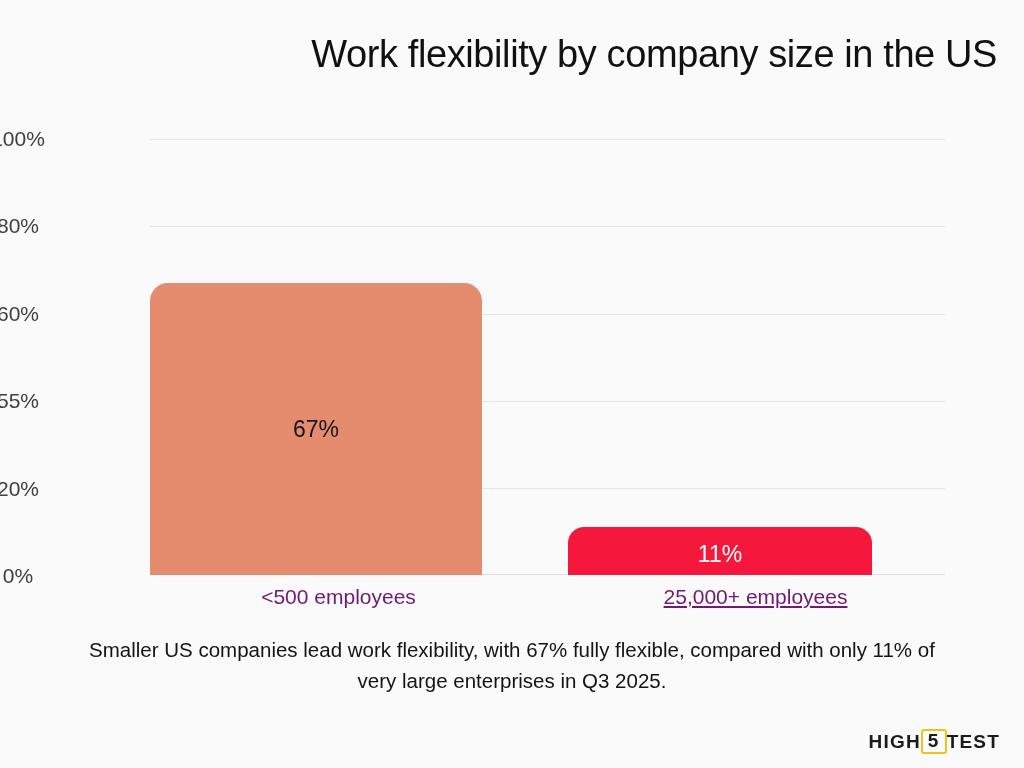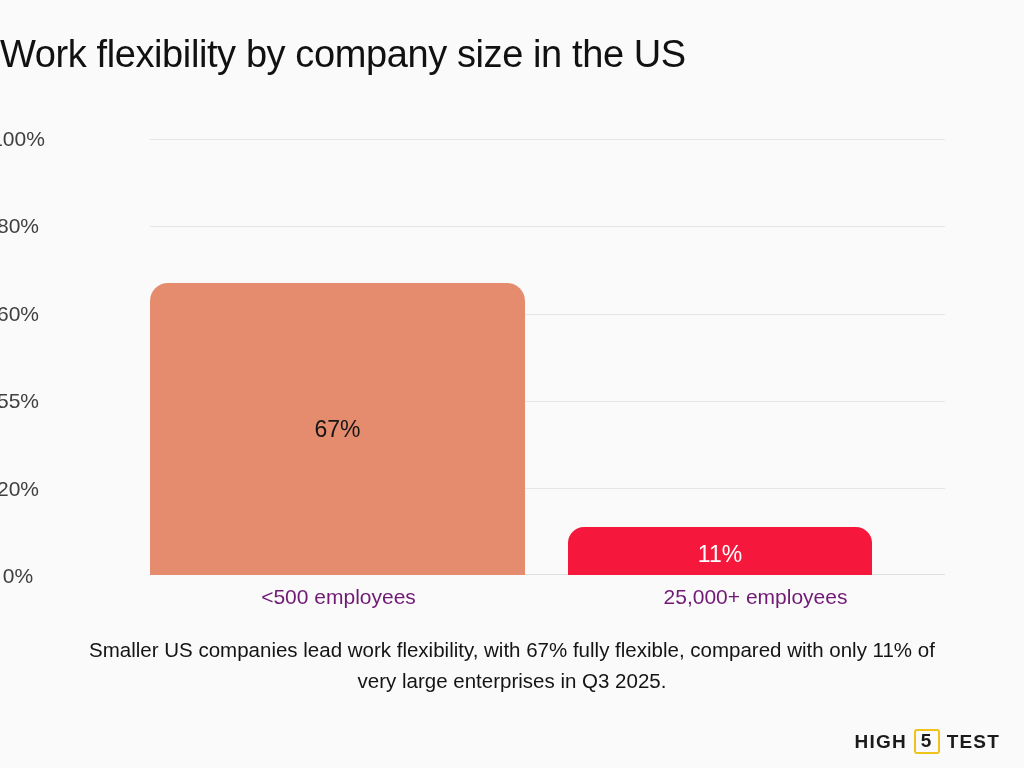--- a/index.html
+++ b/index.html
@@ -17,21 +17,21 @@
     background: #FAFAFA;
     overflow: hidden;
   }
 
   
   #chart-title {
     position: absolute;
     left: 0;
     top: 33px;
     width: 997px;
-    text-align: left;
+    text-align: right;
     font-size: 38px;
     font-weight: 400;
     letter-spacing: -0.4px;
     color: #111111;
     white-space: nowrap;
   }
 
   
   #plot-area {
     position: absolute;
@@ -69,22 +69,23 @@
   }
 
   
   .bar {
     position: absolute;
     bottom: 0;
     border-radius: 18px 18px 0 0;
   }
   #bar-small {
     left: 0px;
-    width: 375px;
+    width: 304px;
     background: #E58C6E;
+    padding-left: 28px;
   }
   #bar-large {
     left: 418px;
     width: 304px;
     background: #F5183C;
     border-radius: 16px 16px 0 0;
   }
   .bar-value {
     position: absolute;
     left: 0;
@@ -106,42 +107,41 @@
   
   .x-tick-label {
     position: absolute;
     top: 585px;
     font-size: 21px;
     color: #701a75;
     text-align: center;
     white-space: nowrap;
   }
   #x-label-0 { left: 150px; width: 377px; }
-  #x-label-1 { left: 568px; width: 375px; }
+  #x-label-1 { left: 568px; width: 375px; text-decoration: underline; }
 
   
   #caption {
     position: absolute;
     left: 82px;
     top: 634px;
     width: 860px;
     text-align: center;
     font-size: 20.5px;
     line-height: 31px;
     color: #141414;
   }
 
   
   #logo {
     position: absolute;
     right: 24px;
     bottom: 14px;
     display: flex;
     align-items: center;
-    gap: 7px;
     font-size: 19px;
     font-weight: bold;
     letter-spacing: 1.2px;
     color: #1B1B1B;
   }
   #logo-badge {
     display: inline-block;
     border: 2.5px solid #F0C31C;
     border-radius: 3px;
     padding: 0px 5px 1px 5px;

